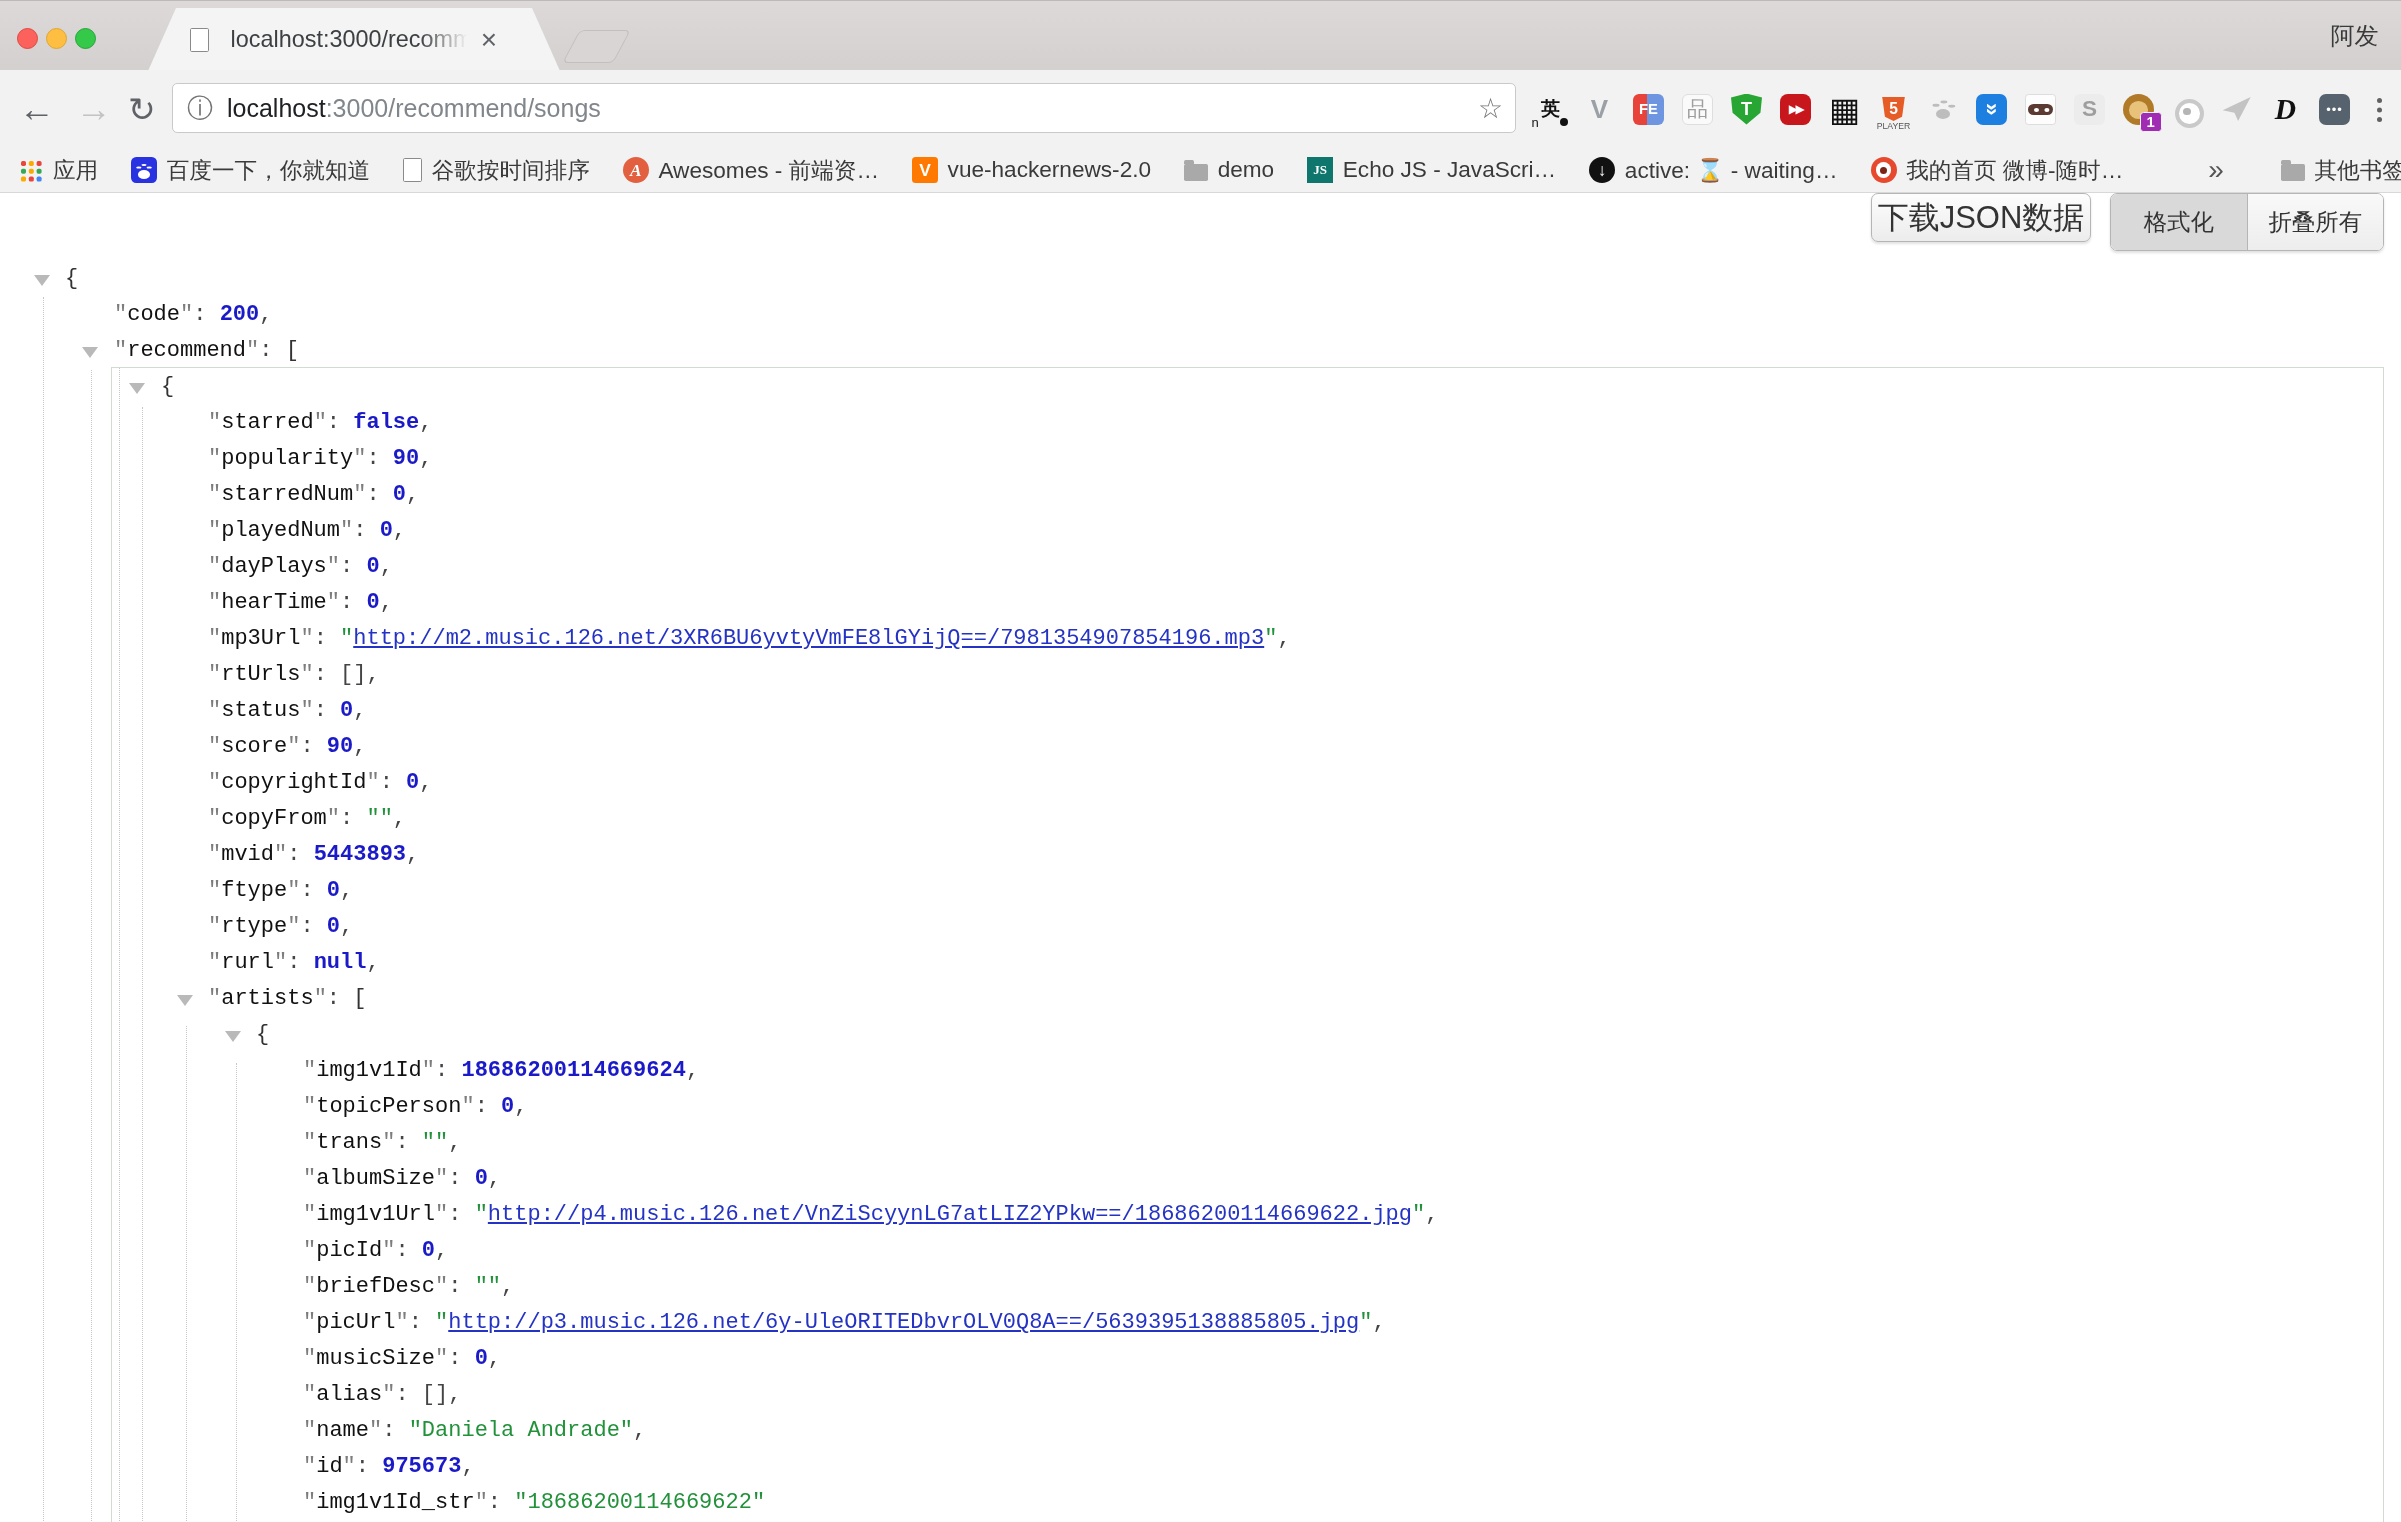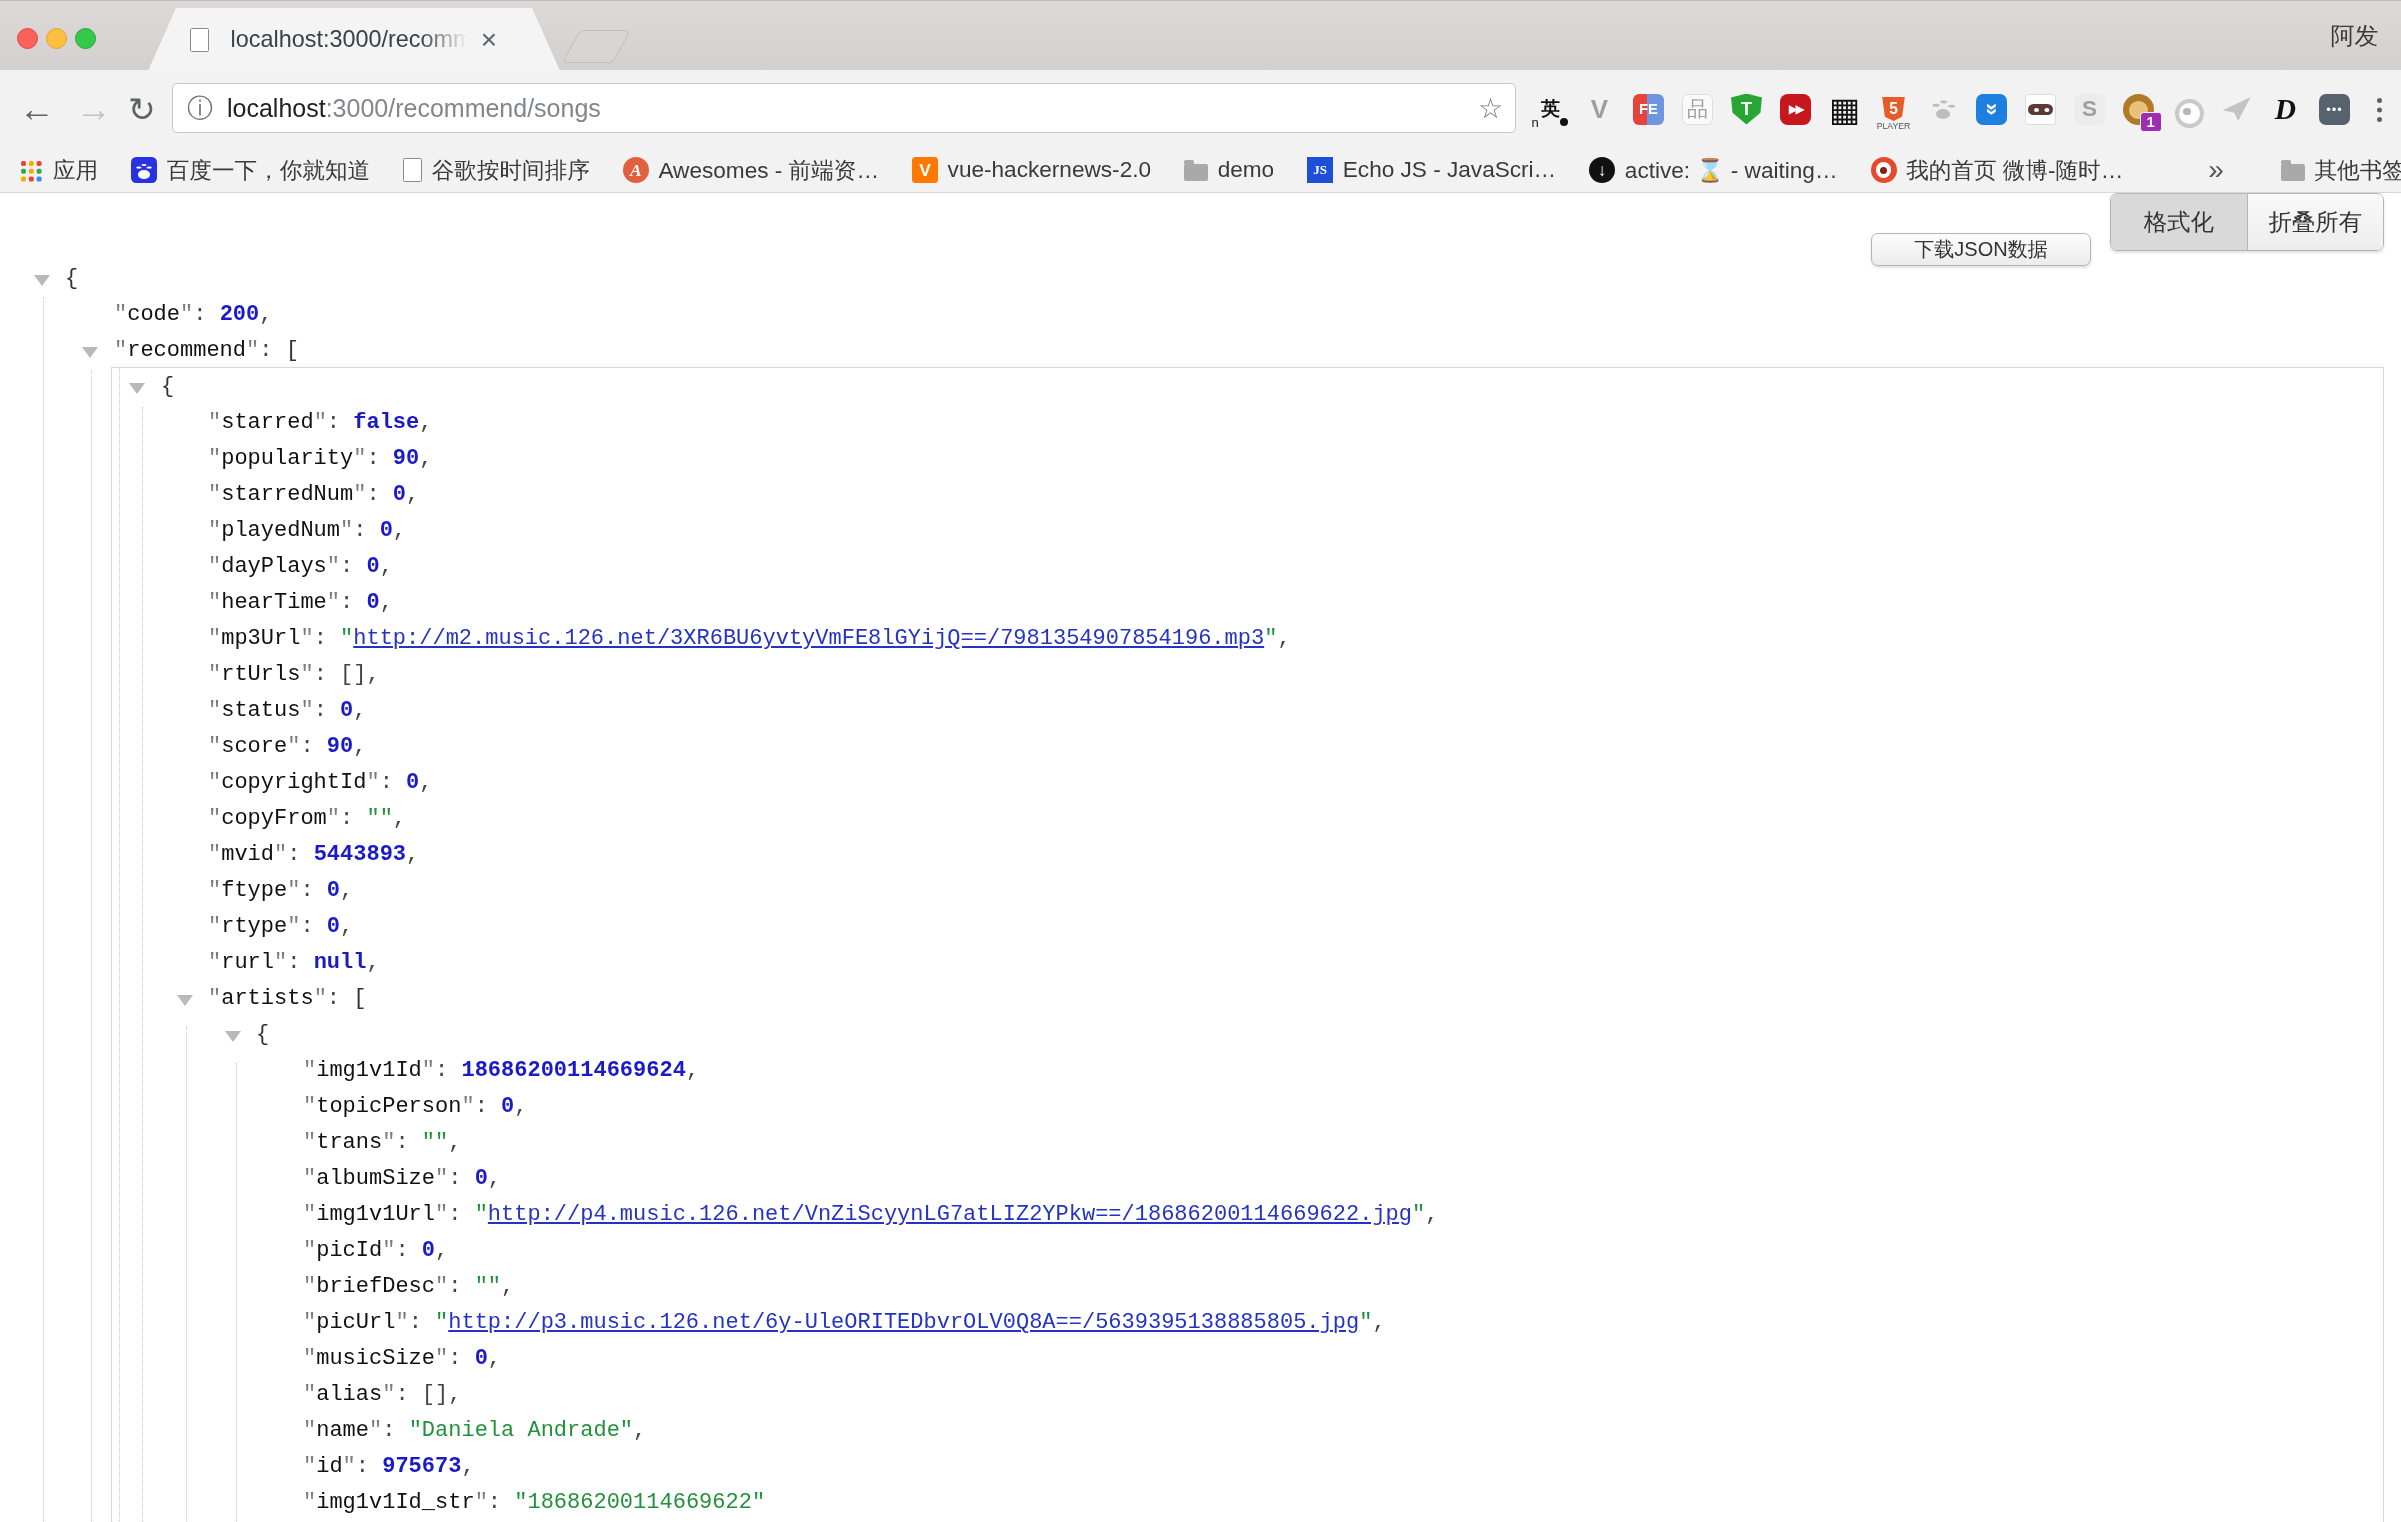--- a/index.html
+++ b/index.html
@@ -94,32 +94,32 @@
     0 15.6px 0 #f9ab00,7.8px 15.6px 0 #e8453c,15.6px 15.6px 0 #4285f4;}
   .ic-baidu{background:#2932e1;border-radius:5.2px;}
   .ic-baidu::before{content:"";position:absolute;left:7px;bottom:4.3px;width:12px;height:8.7px;border-radius:50%;
     background:#fff;box-shadow:-5.2px -7px 0 -3.5px #fff,0 -9.6px 0 -3.5px #fff,5.2px -7px 0 -3.5px #fff;}
   .ic-page{width:19px;height:24px;background:#fff;border:1.7px solid #8a8a8a;border-radius:1.7px;}
   .ic-awesomes{background:#e25f3f;border-radius:50%;color:#fff;font-family:"Liberation Serif",serif;
     font-style:italic;font-weight:bold;font-size:17.4px;}
   .ic-vue{background:#ff7800;color:#fff;font-weight:bold;border-radius:3.5px;font-size:17.4px;}
   .ic-folder{width:24px;height:17.4px;background:#a9a9a9;border-radius:1.7px;margin-top:5.2px;position:relative;}
   .ic-folder::before{content:"";position:absolute;left:0;top:-4.3px;width:10.4px;height:4.3px;background:#a9a9a9;border-radius:1.7px 1.7px 0 0;}
-  .ic-echojs{background:#1d4ed8;color:#fff;font-weight:bold;font-size:13px;font-family:"Liberation Serif",serif;}
+  .ic-echojs{background:#0f766e;color:#fff;font-weight:bold;font-size:13px;font-family:"Liberation Serif",serif;}
   .ic-active{background:#111;border-radius:50%;color:#fff;font-weight:bold;font-size:17.4px;}
   .ic-weibo{background:#e6492d;border-radius:50%;}
   .ic-weibo::before{content:"";position:absolute;left:5.2px;top:5.2px;width:15.6px;height:15.6px;border-radius:50%;background:#fff;}
   .ic-weibo::after{content:"";position:absolute;left:9.6px;top:9.6px;width:7px;height:7px;border-radius:50%;background:#7a2316;}
   .bm-spacer{flex:1;}
   .bm-overflow{font-size:28px;color:#555;margin-right:31px;}
 
   
   .page{position:relative;height:1330px;background:#fff;overflow:hidden;}
-  .btn{position:absolute;top:0;height:33px;box-sizing:border-box;display:flex;align-items:center;justify-content:center;
-    font-size:20px;color:#333;background:linear-gradient(#fdfdfd,#ececec);border:1.7px solid #b5b5b5;border-radius:7px;margin-top:40px;}
+  .btn{position:absolute;top:0;height:49px;box-sizing:border-box;display:flex;align-items:center;justify-content:center;
+    font-size:31px;color:#333;background:linear-gradient(#fdfdfd,#ececec);border:1.7px solid #b5b5b5;border-radius:7px;}
   .btn-download{left:1871px;width:220px;box-shadow:0 1.7px 2.6px rgba(0,0,0,.12);}
   .btn-group{position:absolute;top:0;left:2110px;width:274px;height:58px;box-sizing:border-box;
     border:1.7px solid #b5b5b5;border-radius:7px;display:flex;overflow:hidden;box-shadow:0 1.7px 2.6px rgba(0,0,0,.12);}
   .btn-seg{flex:1;display:flex;align-items:center;justify-content:center;font-size:23.4px;color:#333;}
   .seg-active{background:#d9d9d9;border-right:1.7px solid #b5b5b5;}
   .seg-idle{background:linear-gradient(#f9f9f9,#ededed);}
 
   .hl-box{position:absolute;left:111px;top:174px;width:2273px;height:1156px;
     border:1.7px solid #cfdccf;border-bottom:none;box-sizing:border-box;}
   .guide{position:absolute;width:0;border-left:1.7px dotted #c6c6c6;}

